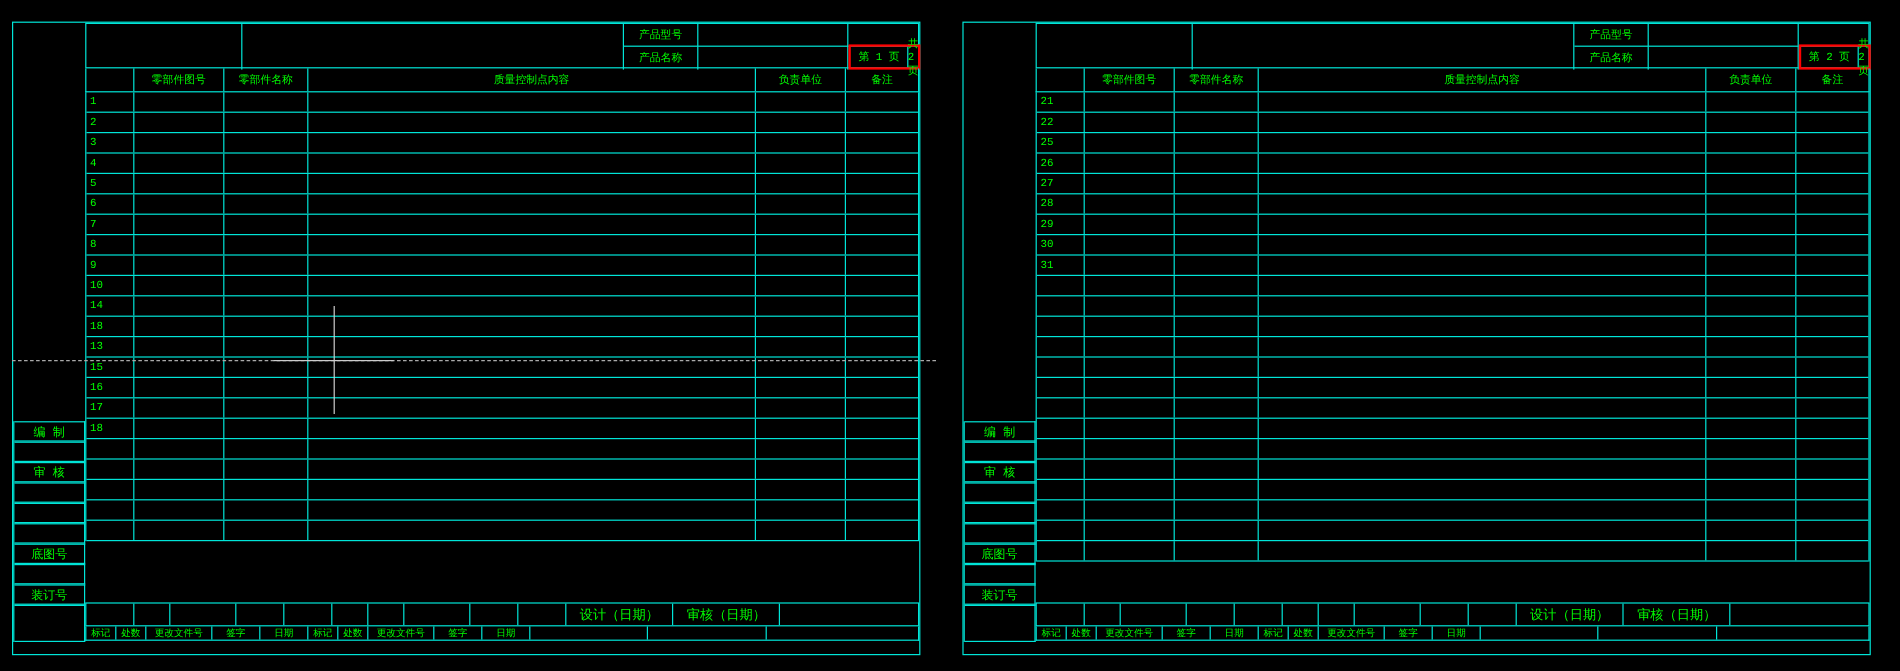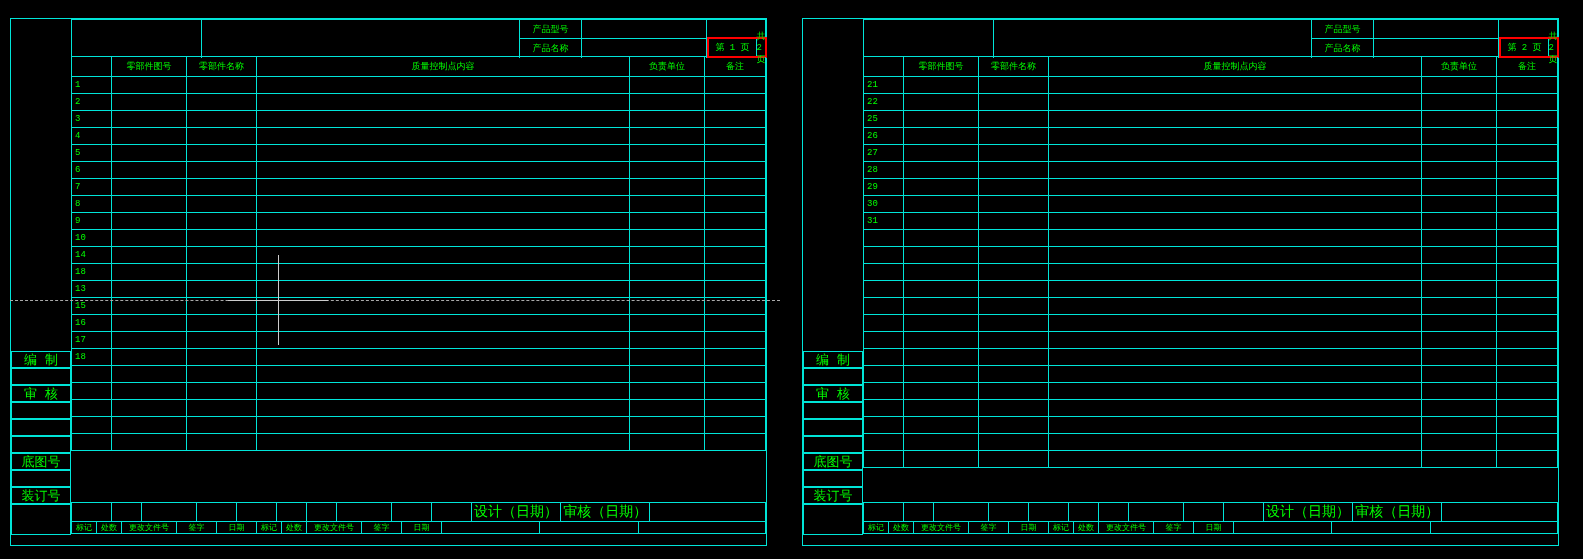--- a/index.html
+++ b/index.html
@@ -70,28 +70,28 @@
 }
 .row > div:last-child { border-right:none; }
 .row .num { justify-content:flex-start; }
 
 .left-stack {
   position:absolute; left:0; width:60px; border-left:1px solid #00e5d8;
 }
 .left-stack .lc {
   border:1px solid #00e5d8; border-left:none; height:17px;
   display:flex; align-items:center; justify-content:center;
-  color:#00ff00; font-size:13px;
+  color:#00ff00; font-size:10px;
 }
 
 .footer1 {
   position:absolute; left:60px; right:0; height:20px;
   border:1px solid #00e5d8; display:flex;
 }
-.footer1 > div { border-right:1px solid #00e5d8; display:flex; align-items:center; justify-content:center; color:#00ff00; font-size:14px;}
+.footer1 > div { border-right:1px solid #00e5d8; display:flex; align-items:center; justify-content:center; color:#00ff00; font-size:11px;}
 .footer1 > div:last-child{border-right:none;}
 
 .footer2 {
   position:absolute; left:60px; right:0; height:12px;
   border-left:1px solid #00e5d8; border-right:1px solid #00e5d8; border-bottom:1px solid #00e5d8;
   display:flex;
 }
 .footer2 > div { border-right:1px solid #00e5d8; display:flex; align-items:center; justify-content:center; color:#00ff00; font-size:8px;}
 .footer2 > div:last-child{border-right:none;}
 

